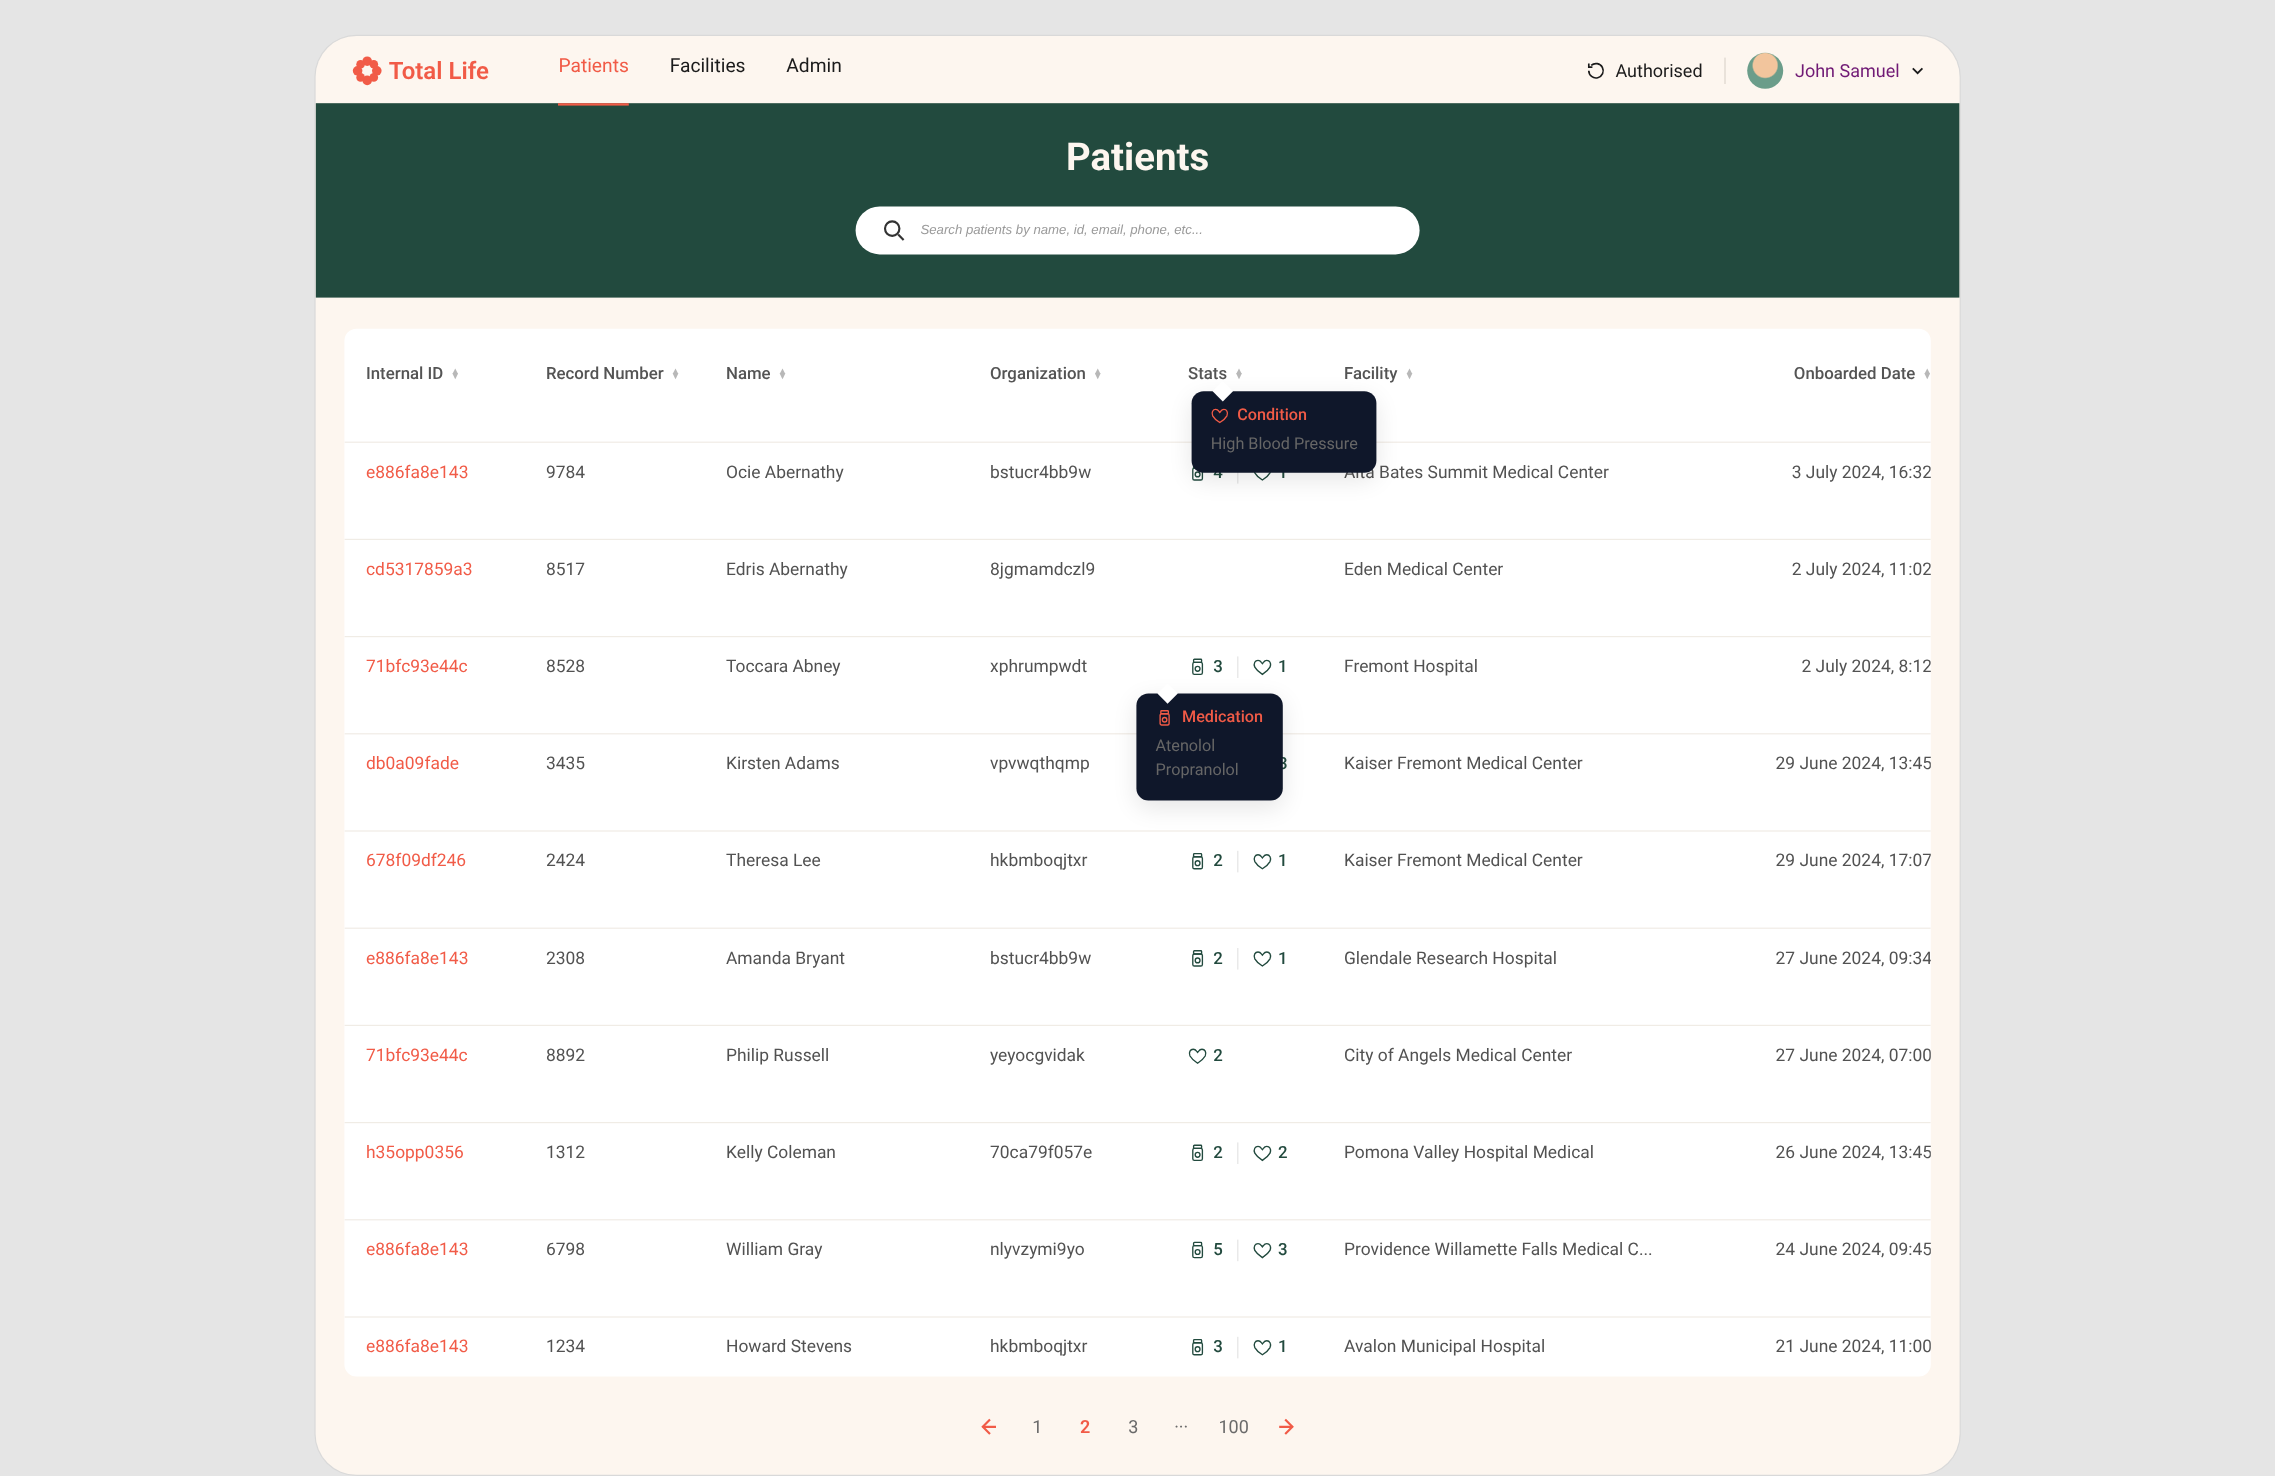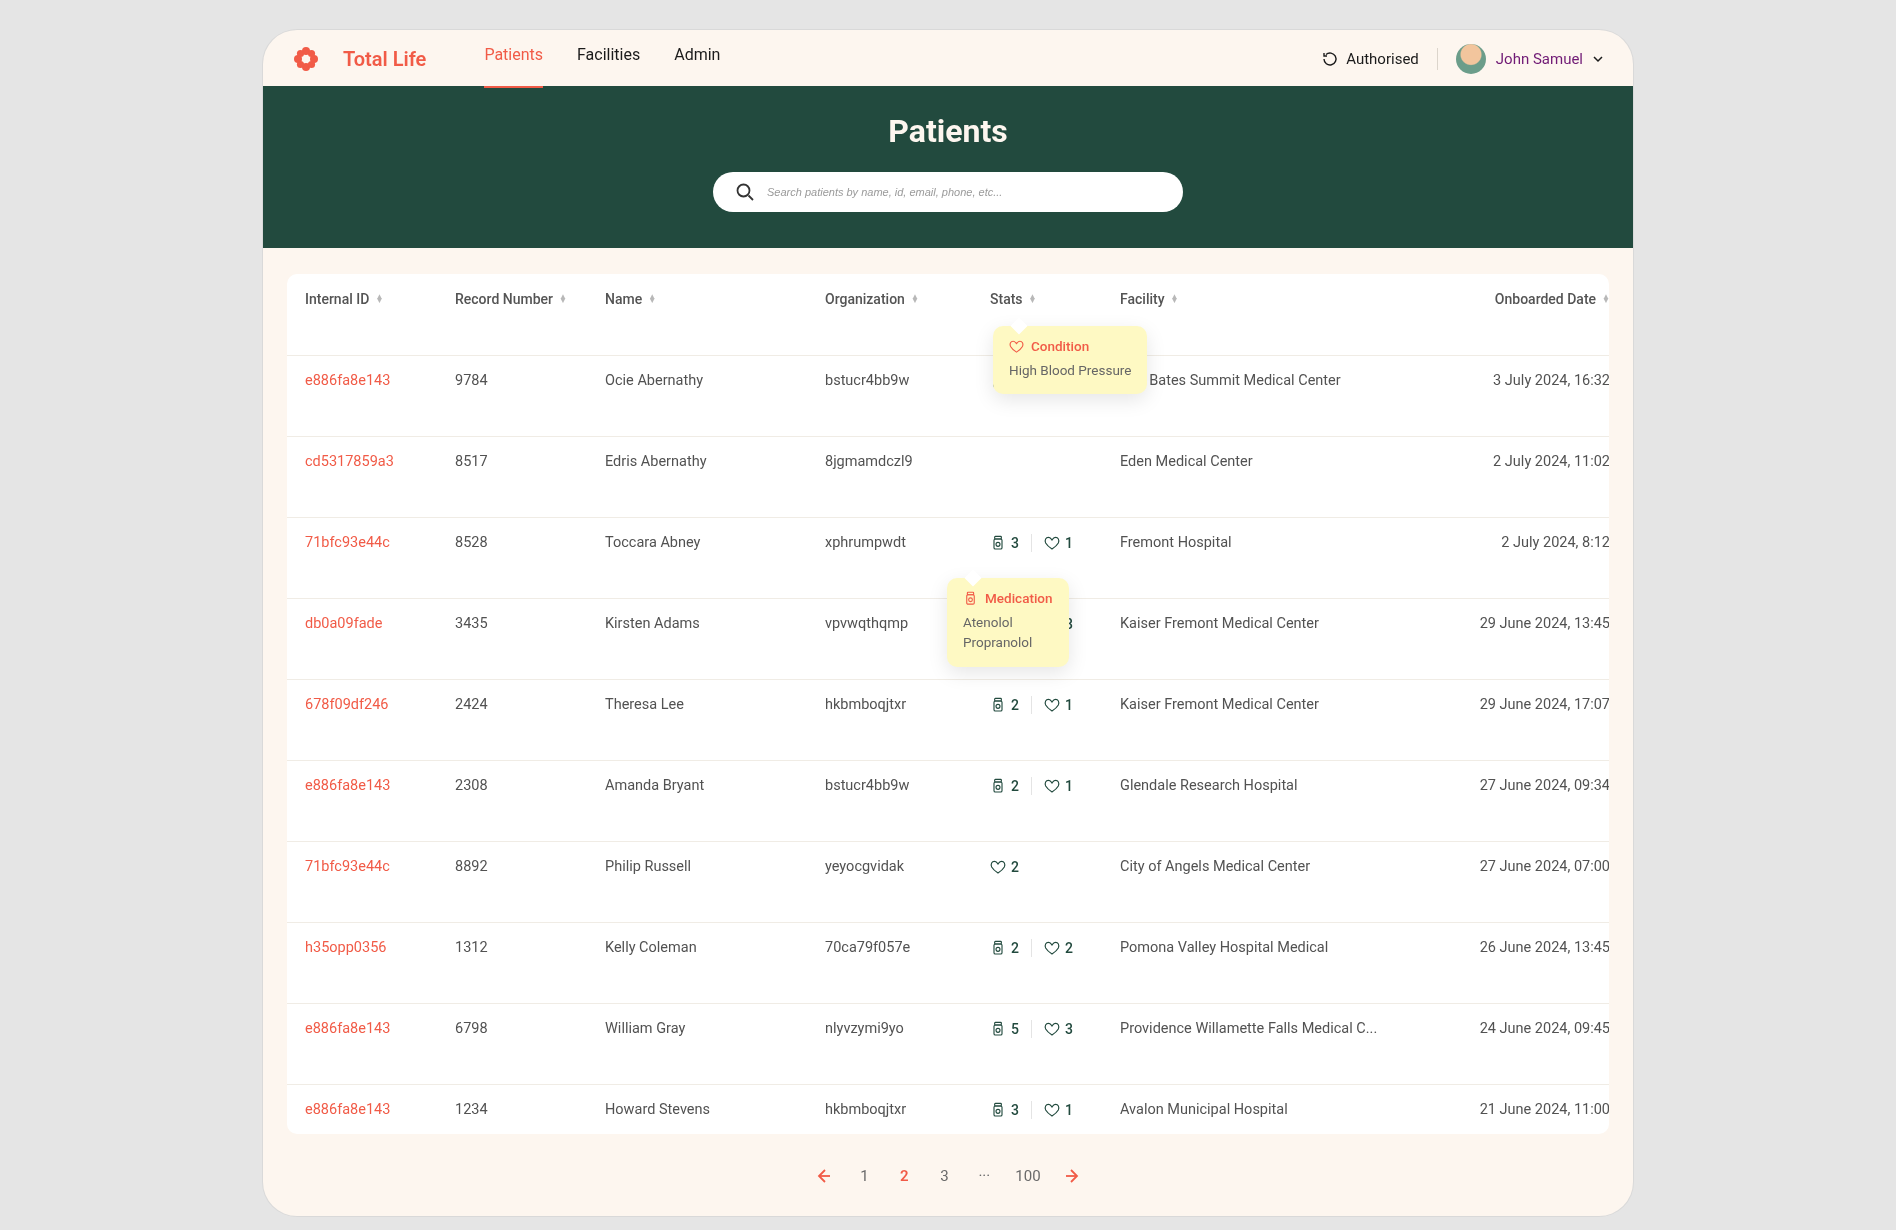--- a/index.html
+++ b/index.html
@@ -1,21 +1,21 @@
 <!DOCTYPE html>
 <html><head>
 <meta charset="utf-8">
 <style>
   * { box-sizing: border-box; margin: 0; padding: 0; }
   body { font-family: -apple-system, BlinkMacSystemFont, "Segoe UI", Roboto, sans-serif; background:#e5e5e5; display:flex; align-items:center; justify-content:center; min-height:100vh; padding:30px;}
   .app-frame { width:1370px; background:#fdf6ef; border-radius:34px; overflow:hidden; position:relative; box-shadow:0 0 0 1px rgba(0,0,0,.05);}
   
   
   .topbar { display:flex; align-items:center; padding:14px 30px 12px; }
-  .logo { display:flex; align-items:center; gap:24px; color:#f15b47; font-weight:600; font-size:20px;}
+  .logo { display:flex; align-items:center; gap:5px; color:#f15b47; font-weight:600; font-size:20px;}
   .logo-flower { width:26px; height:26px; display:inline-block; }
   .nav { display:flex; gap:34px; margin-left:58px;}
   .nav-item { font-size:16px; color:#1b1b1b; padding-bottom:10px; position:relative; cursor:pointer;}
   .nav-item.active { color:#f15b47; }
   .nav-item.active::after { content:""; position:absolute; left:0; right:0; bottom:-14px; height:2px; background:#f15b47;}
   .topbar-right { margin-left:auto; display:flex; align-items:center; gap:18px;justify-content:space-between;}
   .auth-badge { display:flex; align-items:center; gap:7px; font-size:15px; color:#1b1b1b;}
   .vdiv { width:1px; height:22px; background:#dcd5cc;}
   .user-chip { display:flex; align-items:center; gap:10px; font-size:15px; color:#701a75; cursor:pointer;}
   .avatar { width:30px; height:30px; border-radius:50%; background: radial-gradient(circle at 50% 35%, #f2c59d 0 40%, #6b9d8a 45% 100%);}
@@ -24,33 +24,33 @@
   .hero { background:#224a3e; padding:26px 0 36px; text-align:center;}
   .hero h1 { color:#fdf6ef; font-size:32px; font-weight:700; margin-bottom:22px;}
   .search-wrap { width:470px; margin:0 auto; background:#fff; border-radius:999px; display:flex; align-items:center; padding:10px 22px; gap:12px;}
   .search-wrap input { border:none; outline:none; flex:1; font-size:11px; color:#000000; background:transparent;font-style:italic;}
   .search-wrap input::placeholder { color:#9a9a9a;}
   
   
   .table-area { padding:26px 24px 10px; }
   .tbl { width:100%; background:#fff; border-radius:10px; overflow:hidden;}
   .thead, .trow { display:grid; grid-template-columns: 150px 150px 220px 165px 130px 310px 180px; align-items:center; padding:0 18px;}
-  .thead { height:50px; font-size:14px; color:#545454; font-weight:500;}
+  .thead { height:50px; font-size:14px; color:#545454; font-weight:500;margin-top:13px;}
   .trow { height:50px; font-size:14.5px; color:#525252; border-top:1px solid #f0ece5;margin-top:31px;}
   .th { display:flex; align-items:center; gap:6px; cursor:pointer;}
   .sort-icn { display:inline-flex; flex-direction:column; line-height:4px; color:#b8b8b8; font-size:8px;}
   .id-link { color:#f15b47;}
   .stats-cell { display:flex; align-items:center; gap:10px;}
   .stat-pill { display:flex; align-items:center; gap:5px; color:#224a3e; font-weight:500; font-size:14px;}
   .stat-sep { width:1px; height:18px; background:#e4e4e4; margin:0 2px;}
   .onb { text-align:right;}
   .fac { overflow:hidden; text-overflow:ellipsis; white-space:nowrap;}
   
   
-  .tip { position:absolute; background:#fef9c3; border-radius:10px; box-shadow:0 6px 20px rgba(0,0,0,.1); padding:12px 16px 14px; font-size:13.5px; color:#555; z-index:10;}
+  .tip { position:absolute; background:#0f172a; border-radius:10px; box-shadow:0 6px 20px rgba(0,0,0,.1); padding:12px 16px 14px; font-size:13.5px; color:#555; z-index:10;}
   .tip .tip-head { display:flex; align-items:center; gap:7px; color:#f15b47; font-weight:500; margin-bottom:6px;}
   .tip .tip-line { color:#666; line-height:1.5;}
   .tip::before { content:""; position:absolute; top:-6px; left:20px; width:12px; height:12px; background:#fff; transform:rotate(45deg);}
   
   
   .pager { display:flex; align-items:center; justify-content:center; gap:22px; padding:22px 0 30px; font-size:15px; color:#6a6a6a;}
   .pg { cursor:pointer; min-width:18px; text-align:center;}
   .pg.active { color:#f15b47; font-weight:600;}
   .pg-arrow { color:#f15b47; cursor:pointer; display:flex;}
   

